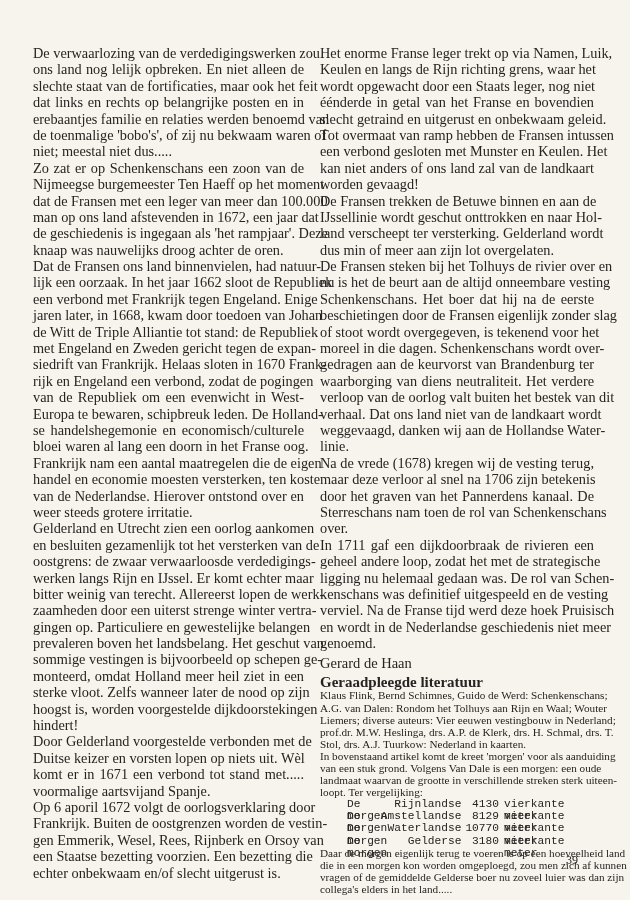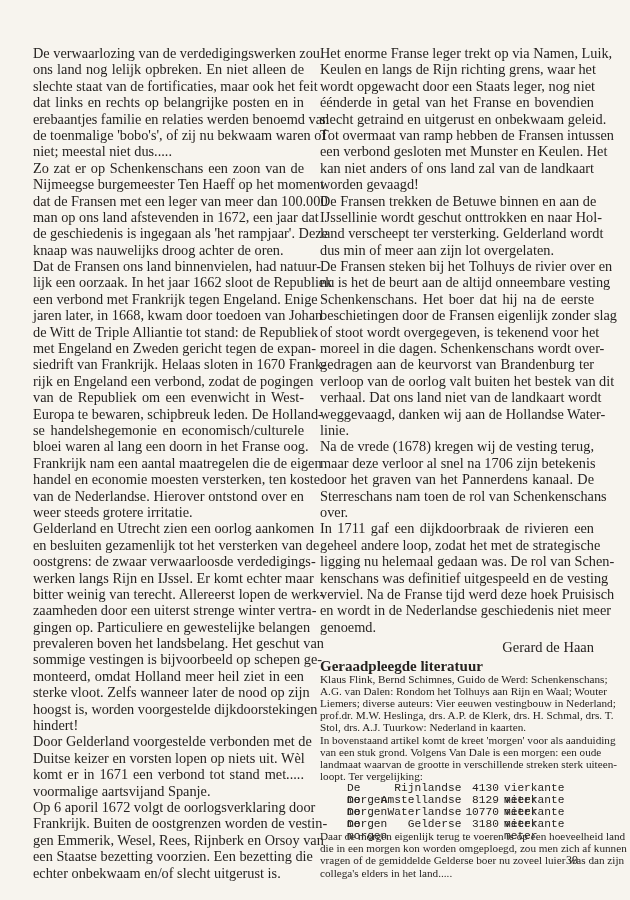--- a/index.html
+++ b/index.html
@@ -22,21 +22,21 @@
   .line {
     display: block;
     white-space: nowrap;
     text-align: justify;
     text-align-last: justify;
     height: 16.4px;
     overflow: visible;
   }
   .line.last { text-align-last: left; }
   .signature {
-    display: block; text-align: right; height: 20px; line-height: 20px; margin-top: 2px;
+    display: block; height: 20px; line-height: 20px; margin-top: 2px;
     font-size: 14.5px;
   }
   .small {
     font-size: 11.2px;
     line-height: 12.1px;
   }
   .small .line { height: 12.1px; }
   .small-heading { font-weight: bold; display: block; height: 13px; line-height: 13px; font-size: 15px; margin-top: 3px; }
   .tbl { display: block; margin: 0; padding: 0; }
   .tbl-row { display: flex; height: 12.1px; line-height: 12.1px; font-family: Liberation Mono, monospace; }
@@ -122,20 +122,21 @@
       <span class="line">IJssellinie wordt geschut onttrokken en naar Hol-</span>
       <span class="line">land verscheept ter versterking. Gelderland wordt</span>
       <span class="line last">dus min of meer aan zijn lot overgelaten.</span>
       <span class="line">De Fransen steken bij het Tolhuys de rivier over en</span>
       <span class="line">nu is het de beurt aan de altijd onneembare vesting</span>
       <span class="line">Schenkenschans. Het boer dat hij na de eerste</span>
       <span class="line">beschietingen door de Fransen eigenlijk zonder slag</span>
       <span class="line">of stoot wordt overgegeven, is tekenend voor het</span>
       <span class="line">moreel in die dagen. Schenkenschans wordt over-</span>
       <span class="line">gedragen aan de keurvorst van Brandenburg ter</span>
+      <span class="line">waarborging van diens neutraliteit. Het verdere</span>
       <span class="line">verloop van de oorlog valt buiten het bestek van dit</span>
       <span class="line">verhaal. Dat ons land niet van de landkaart wordt</span>
       <span class="line">weggevaagd, danken wij aan de Hollandse Water-</span>
       <span class="line last">linie.</span>
       <span class="line">Na de vrede (1678) kregen wij de vesting terug,</span>
       <span class="line">maar deze verloor al snel na 1706 zijn betekenis</span>
       <span class="line">door het graven van het Pannerdens kanaal. De</span>
       <span class="line">Sterreschans nam toen de rol van Schenkenschans</span>
       <span class="line last">over.</span>
       <span class="line">In 1711 gaf een dijkdoorbraak de rivieren een</span>

